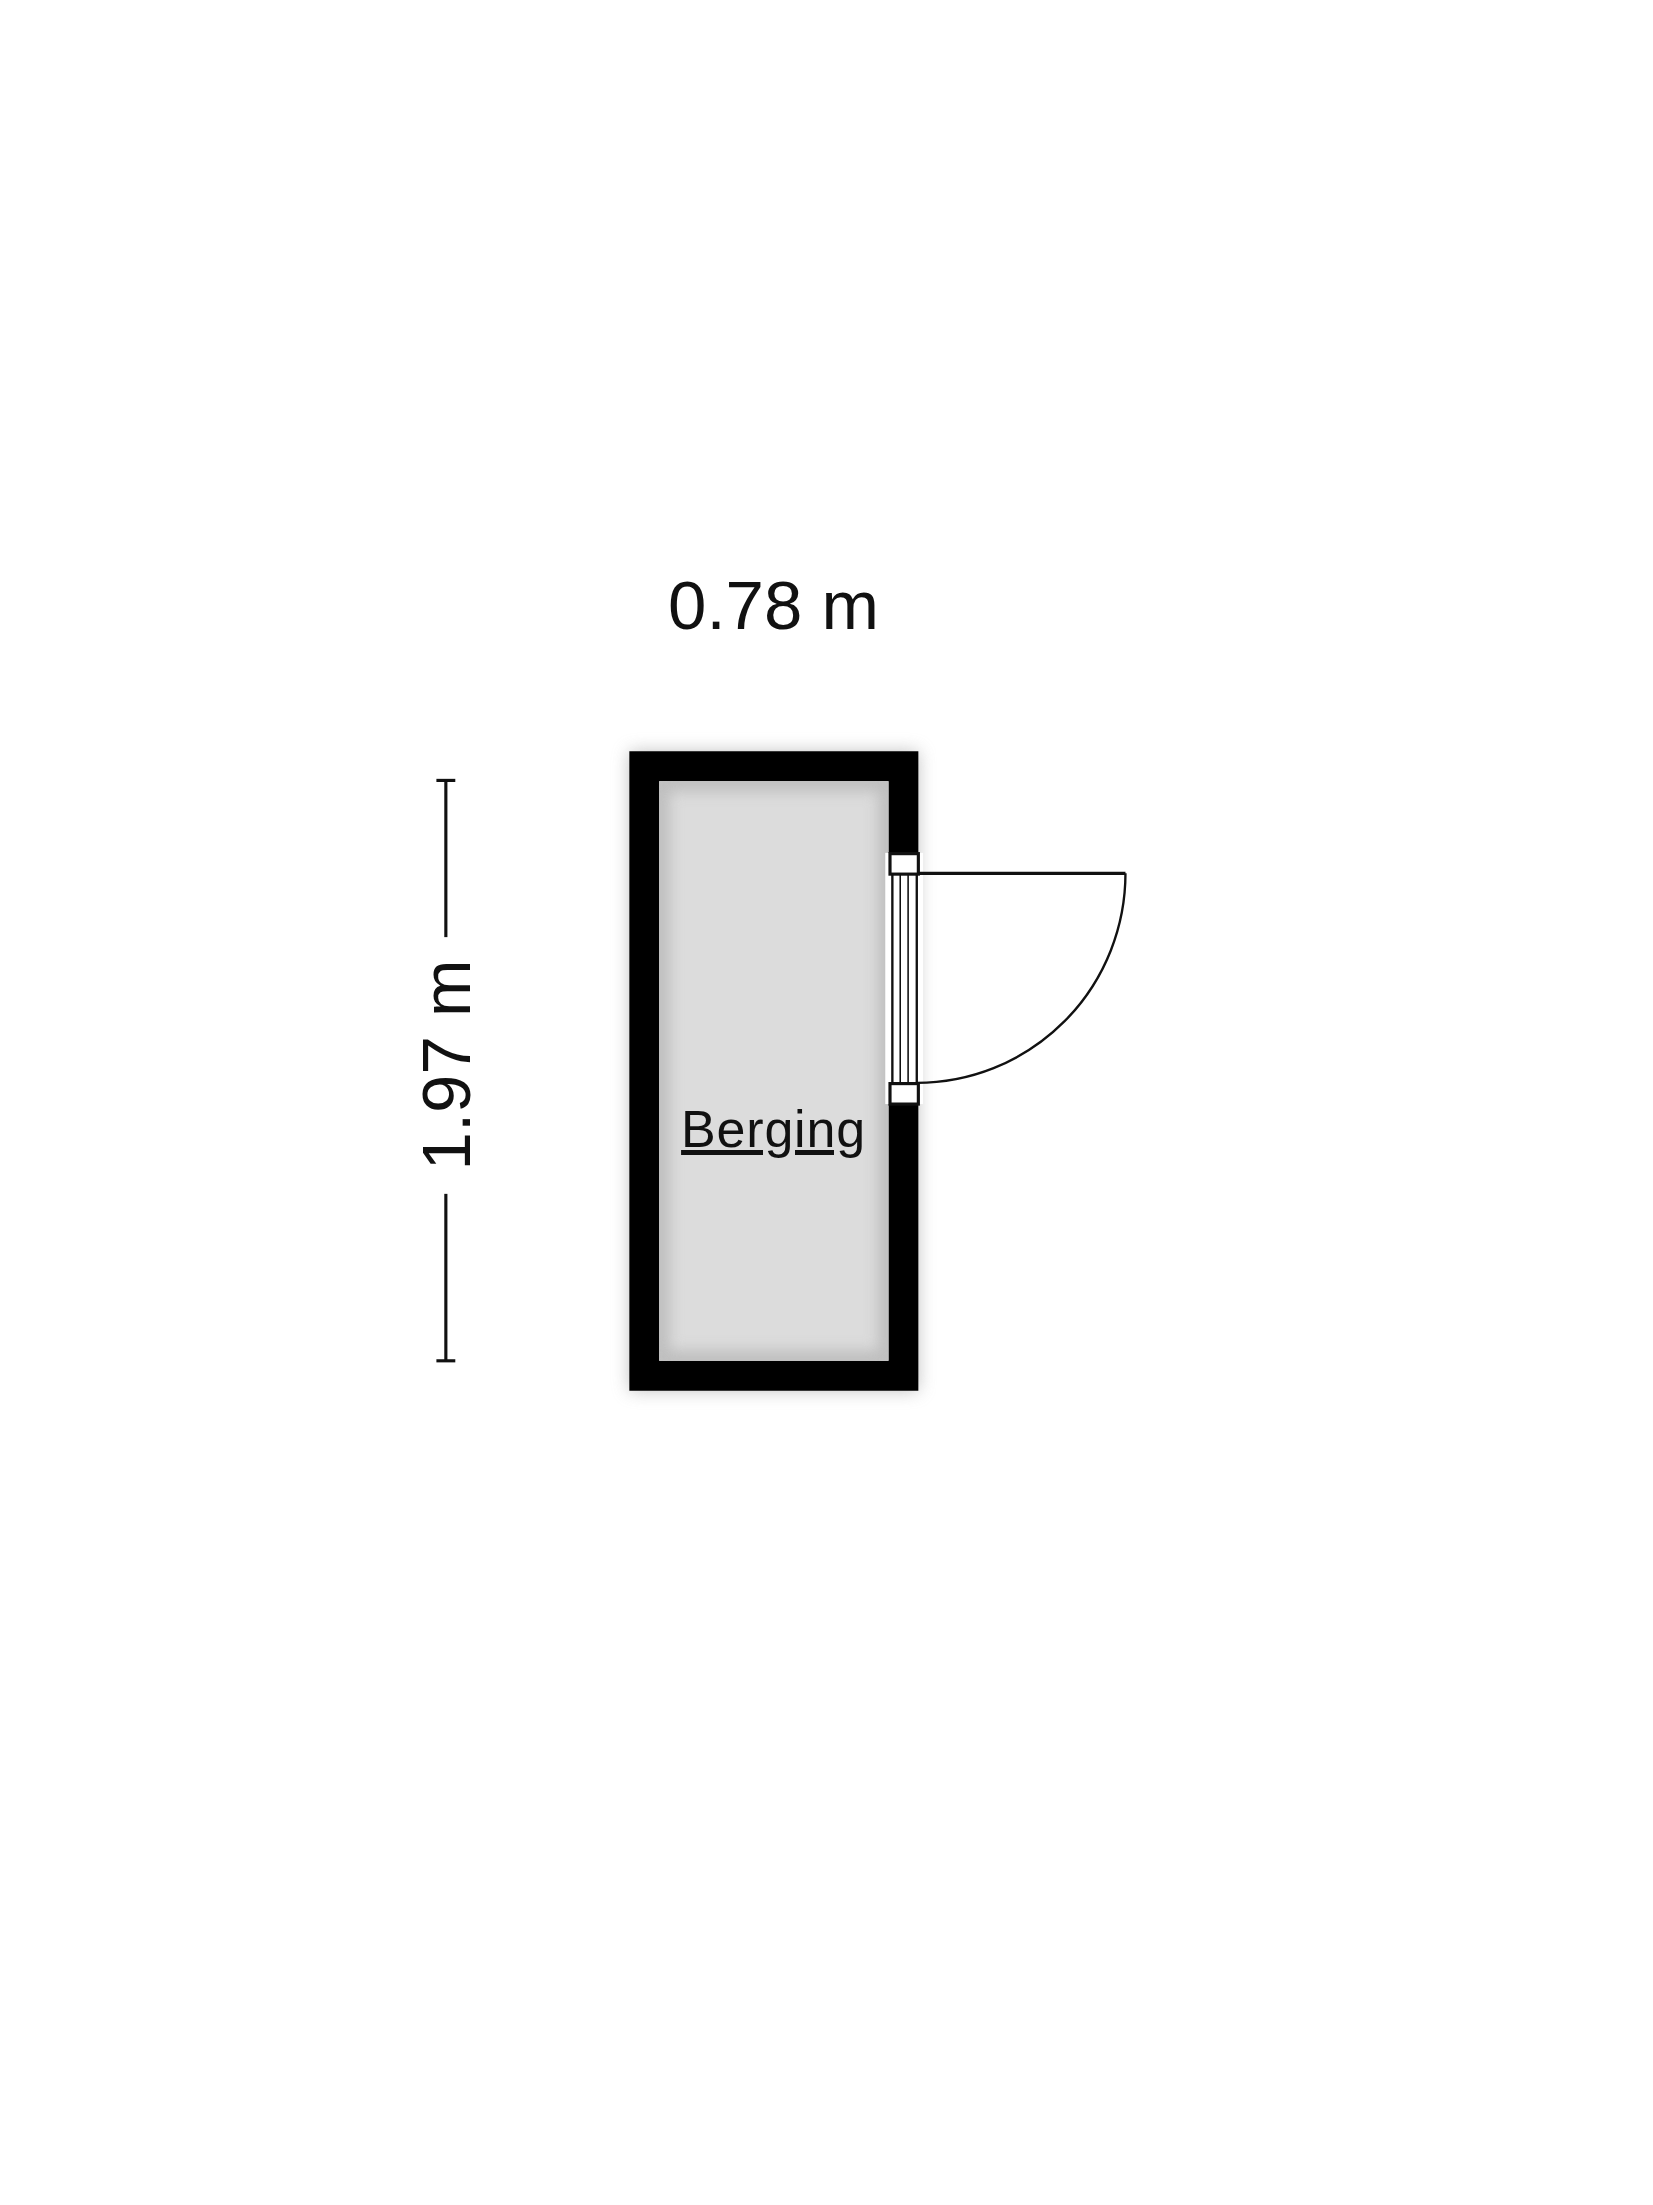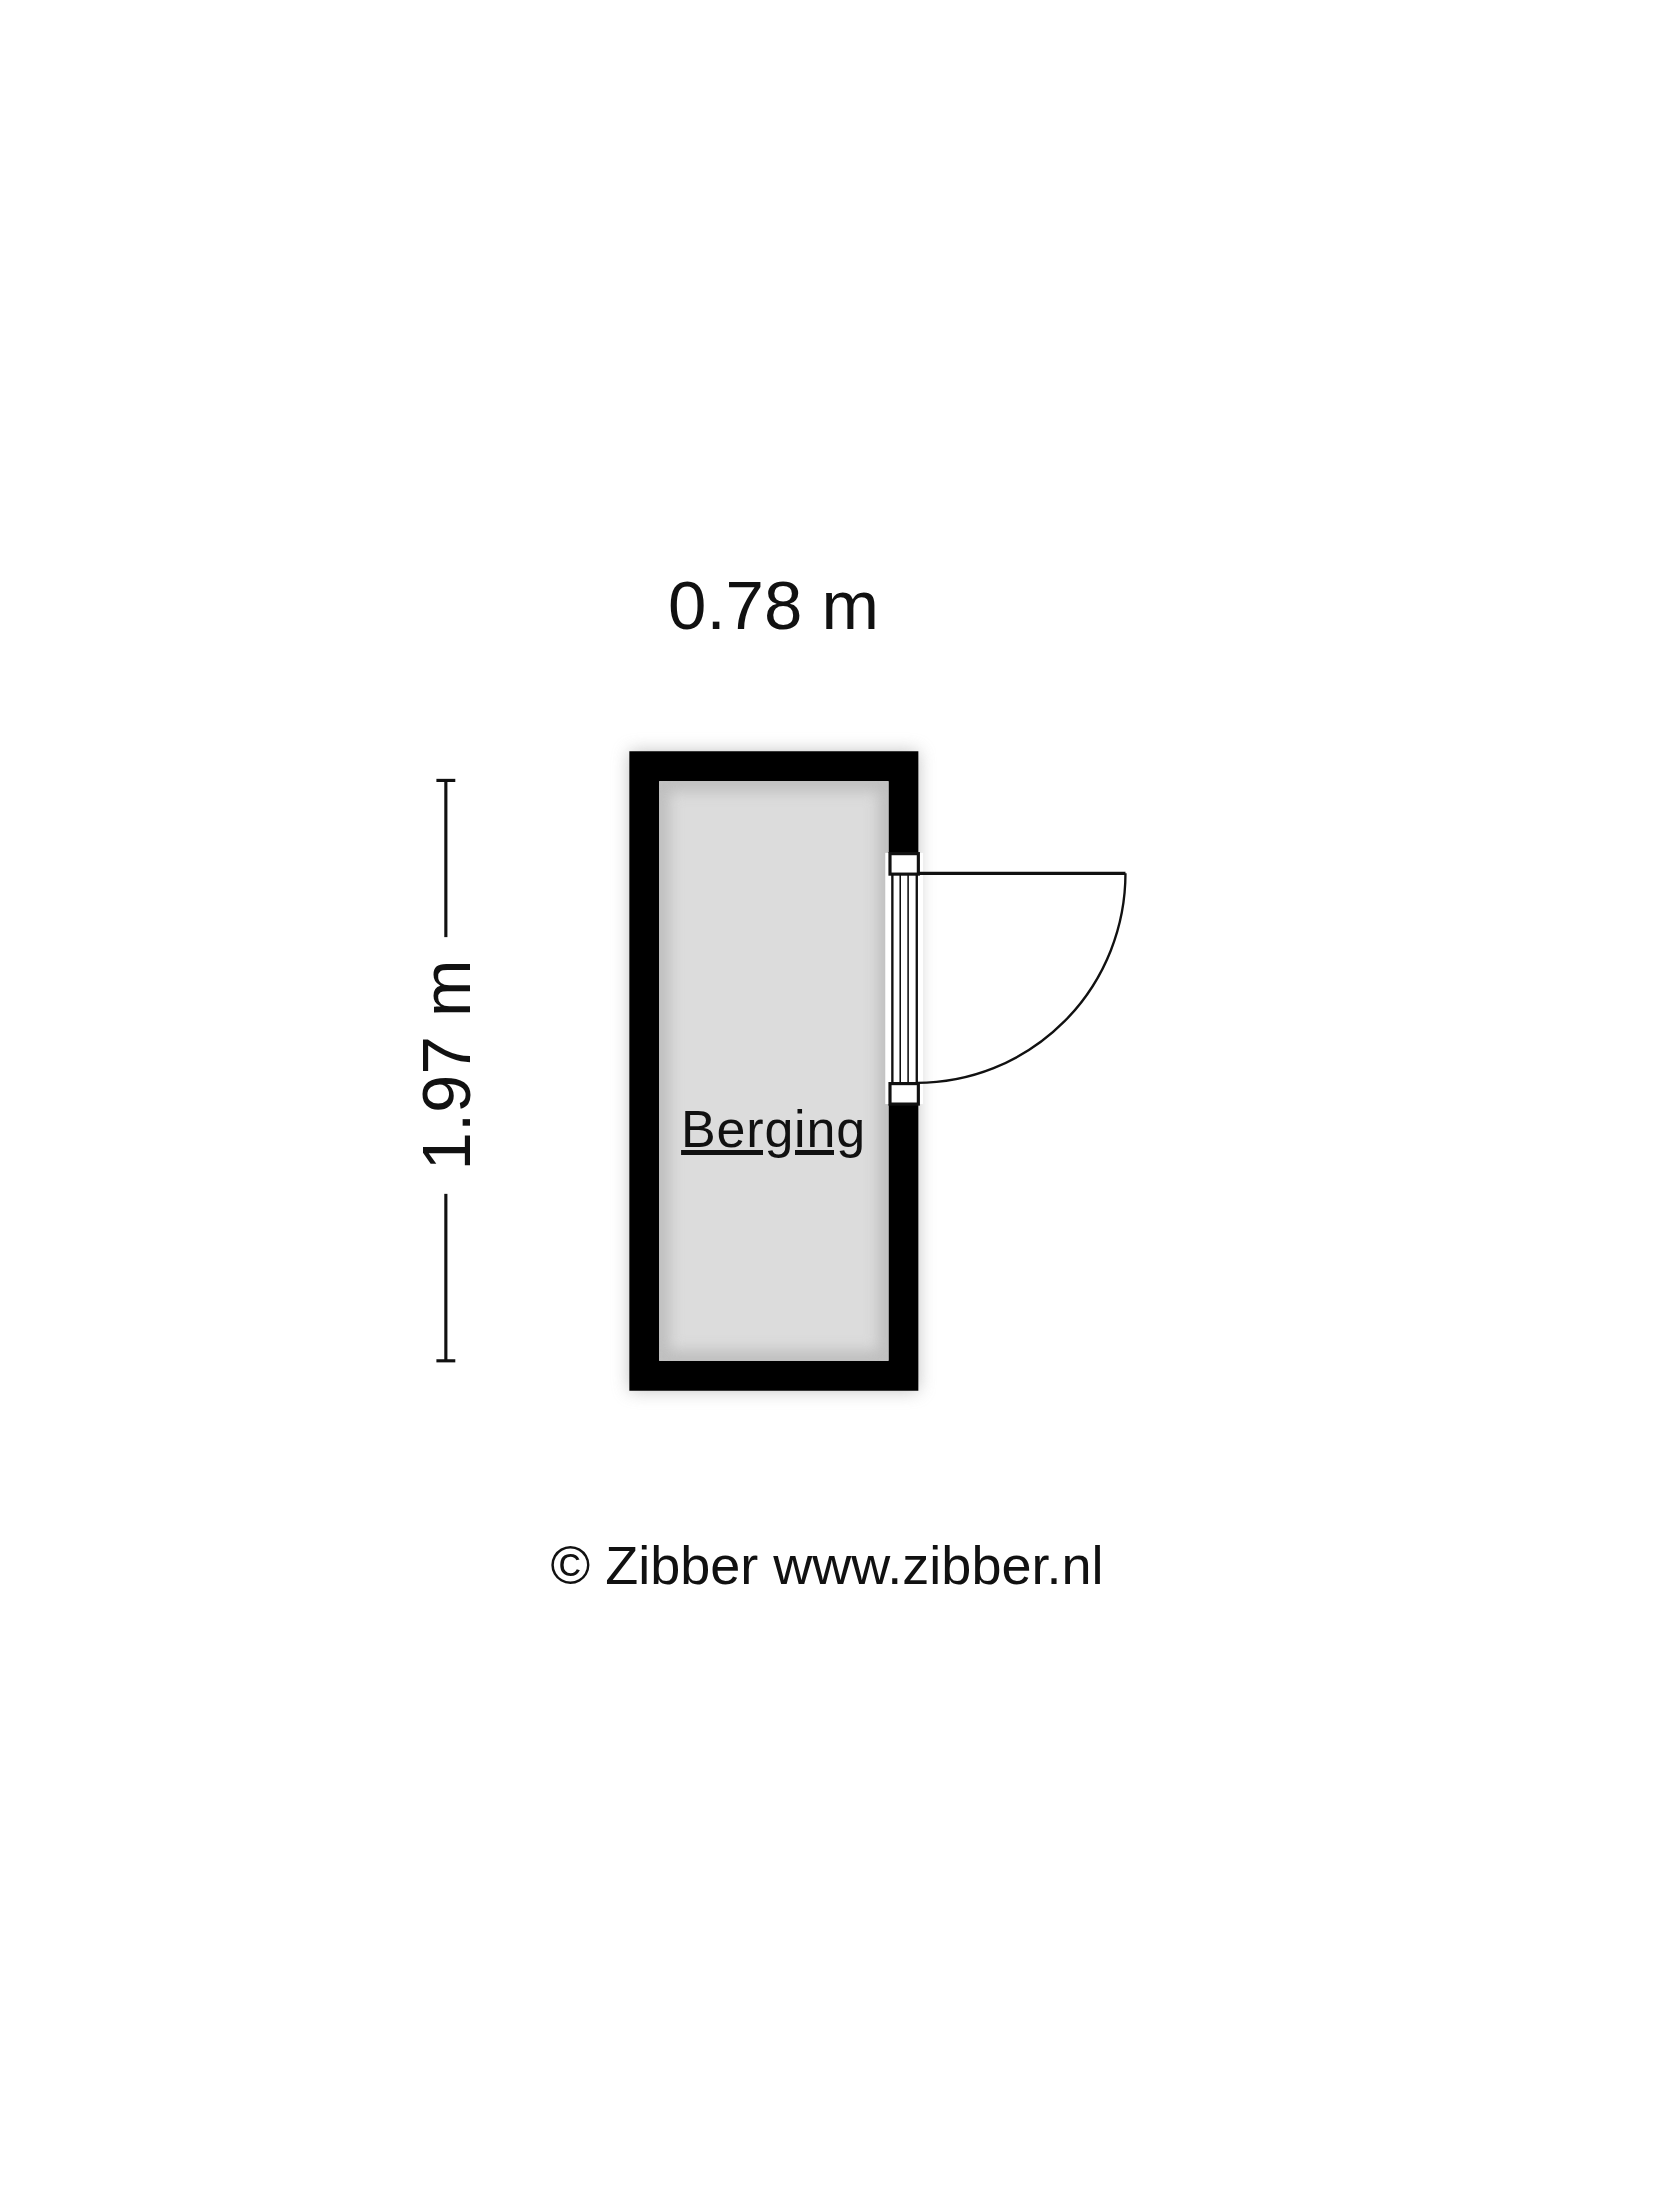--- a/index.html
+++ b/index.html
@@ -118,17 +118,16 @@
     </g>
   </svg>
 
   <div class="dim-label-top">0.78 m</div>
 
   <div class="dim-label-left">1.97 m</div>
 
   <div class="room-label">Berging</div>
 
   <div class="footer">
-    <div>© Zibber www.zibber.nl</div>
   </div>
 
 </div>
 
 
 </body></html>

